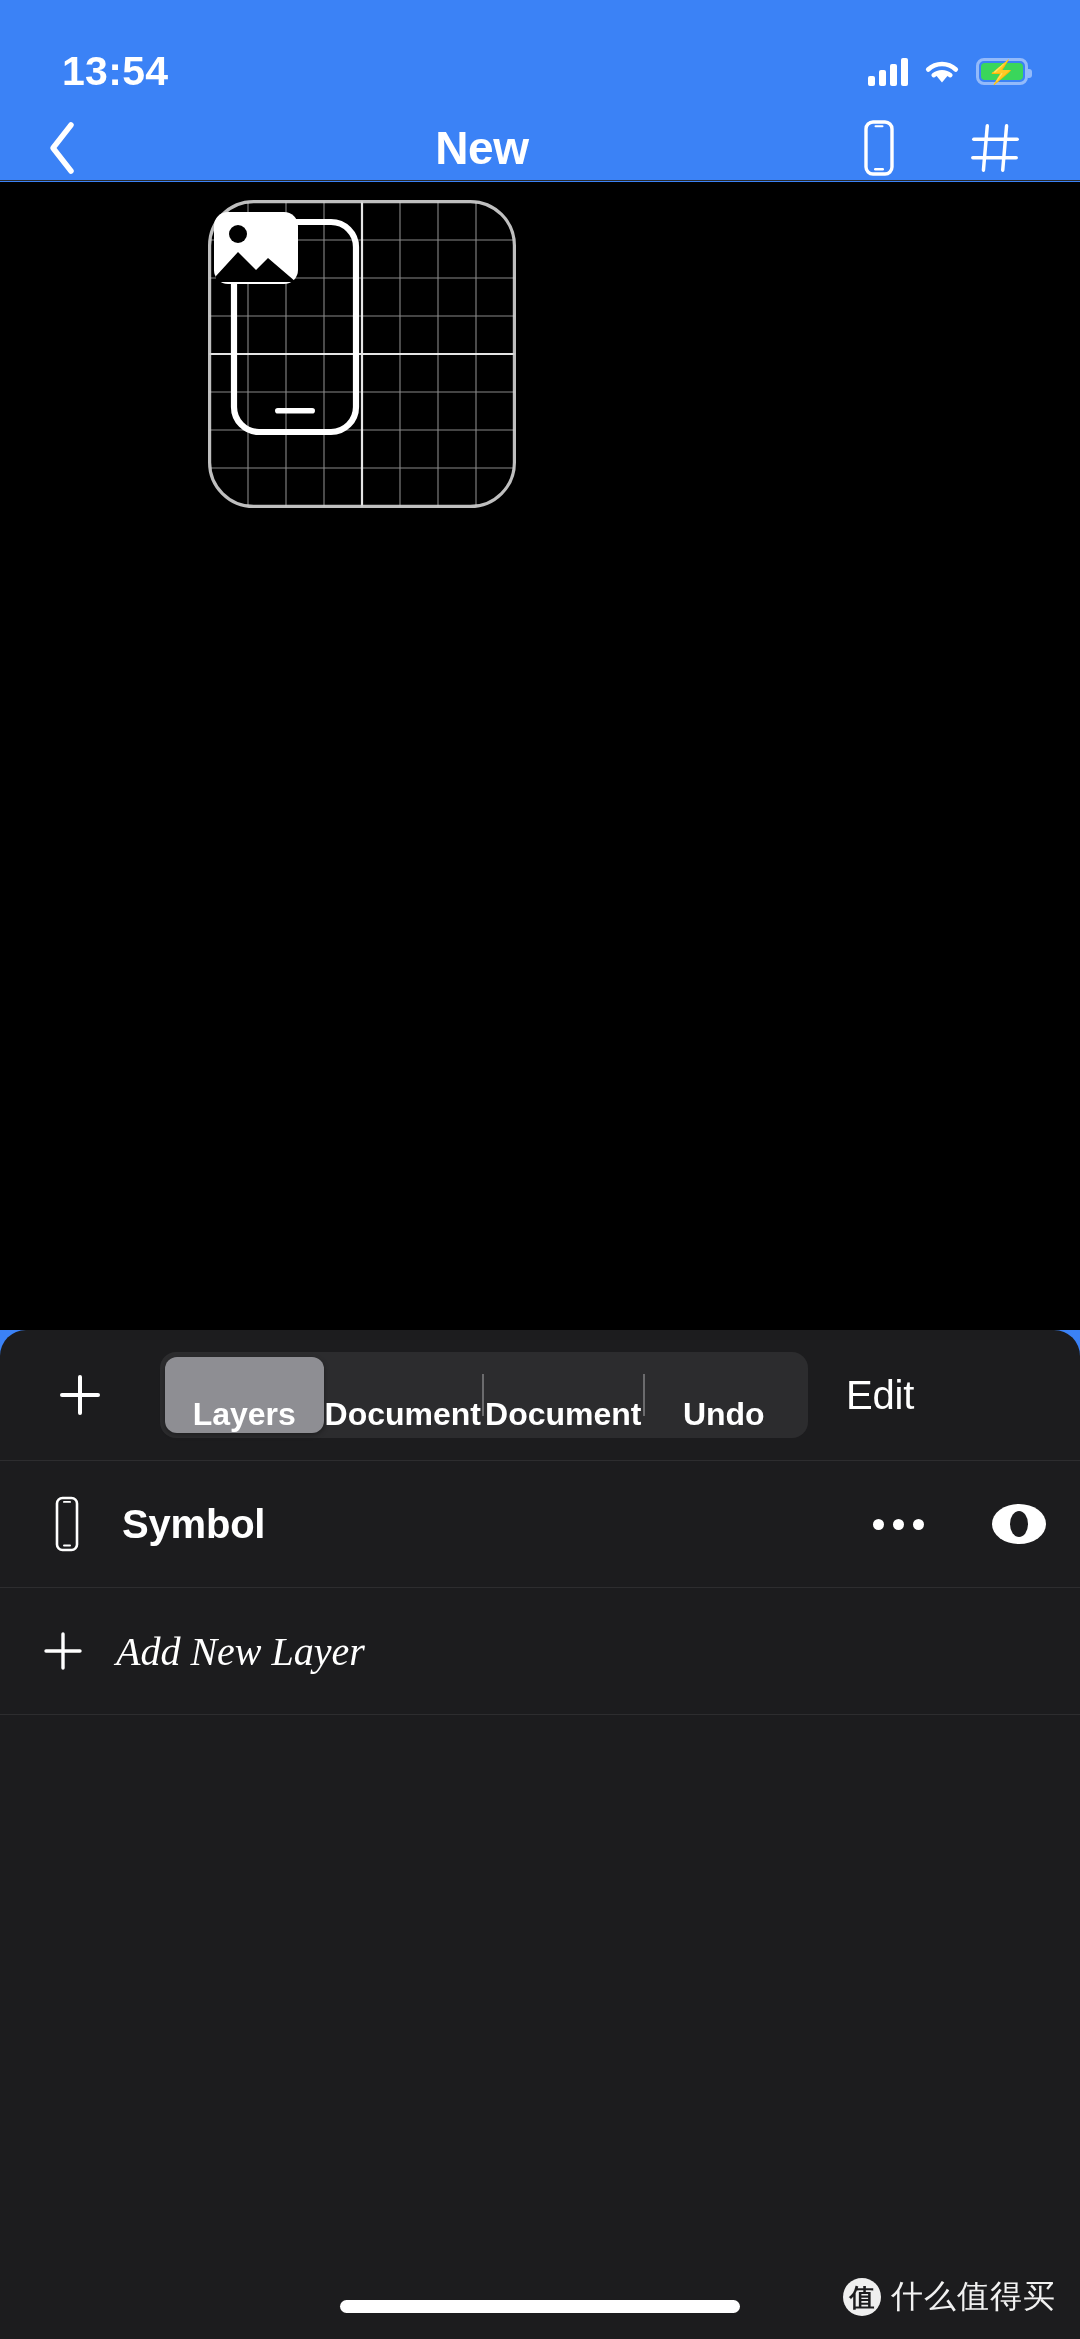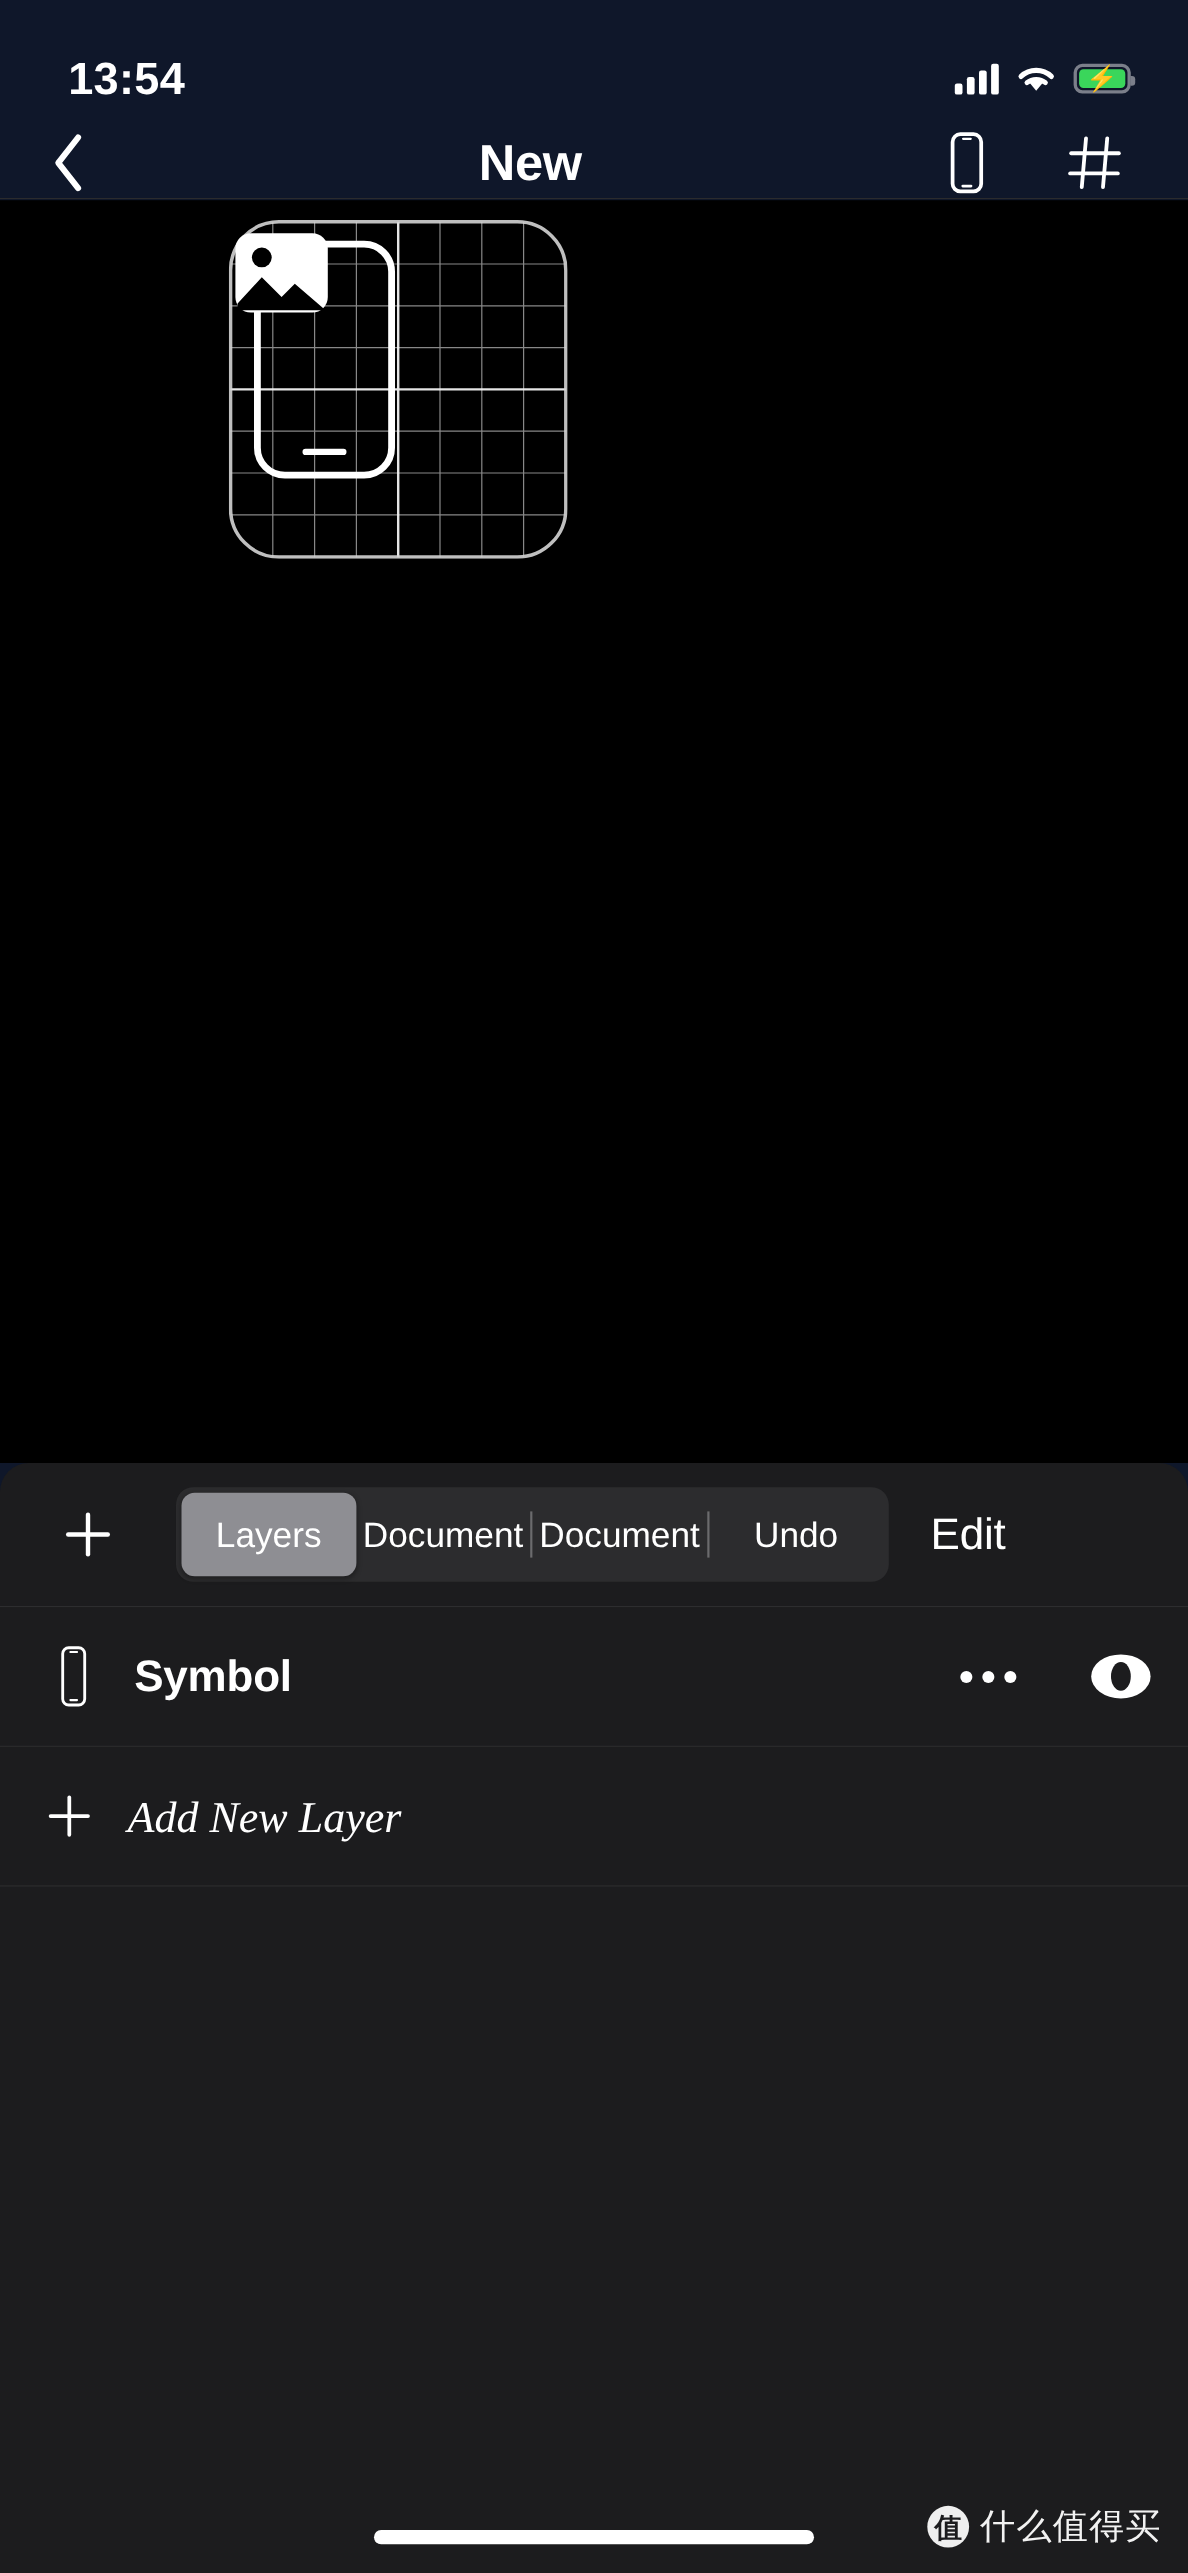--- a/index.html
+++ b/index.html
@@ -7,21 +7,21 @@
     width: 1080px;
     height: 2339px;
     background: #000000;
     font-family: "Liberation Sans", sans-serif;
     overflow: hidden;
   }
   .screen {
     position: relative;
     width: 1080px;
     height: 1838px;
-    background: #0f172a;
+    background: #3b82f6;
   }
 
   
   .status-bar {
     position: absolute;
     top: 0; left: 0;
     width: 1080px;
     height: 115px;
     display: flex;
     align-items: center;
@@ -149,24 +149,24 @@
     height: 86px;
     margin: 0 20px 0 30px;
     padding: 5px;
     max-width: 648px;
   }
   .seg-item {
     position: relative;
     flex: 1;
     height: 100%;
     display: flex;
-    align-items: center;
+    align-items: flex-end;
     justify-content: center;
     font-size: 32px;
-    font-weight: 400;
+    font-weight: 700;
     color: #ffffff;
     border-radius: 12px;
     white-space: nowrap;
   }
   .seg-item.selected {
     background: #8e8e93;
     box-shadow: 0 2px 5px rgba(0,0,0,0.35);
   }
   .seg-sep {
     width: 2px;

